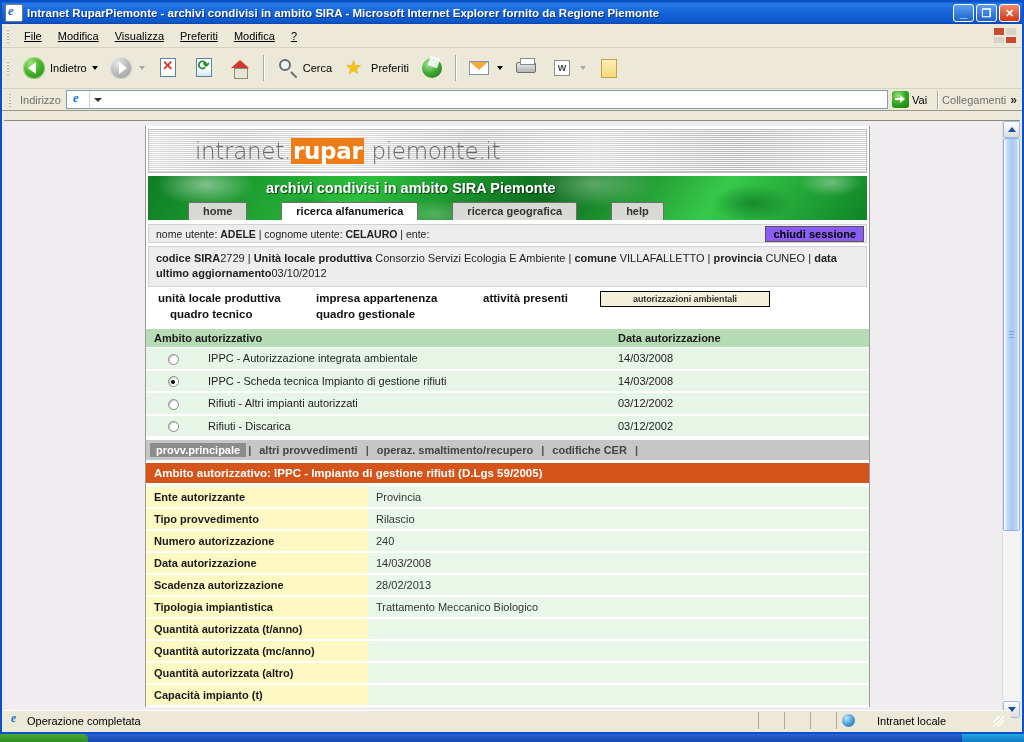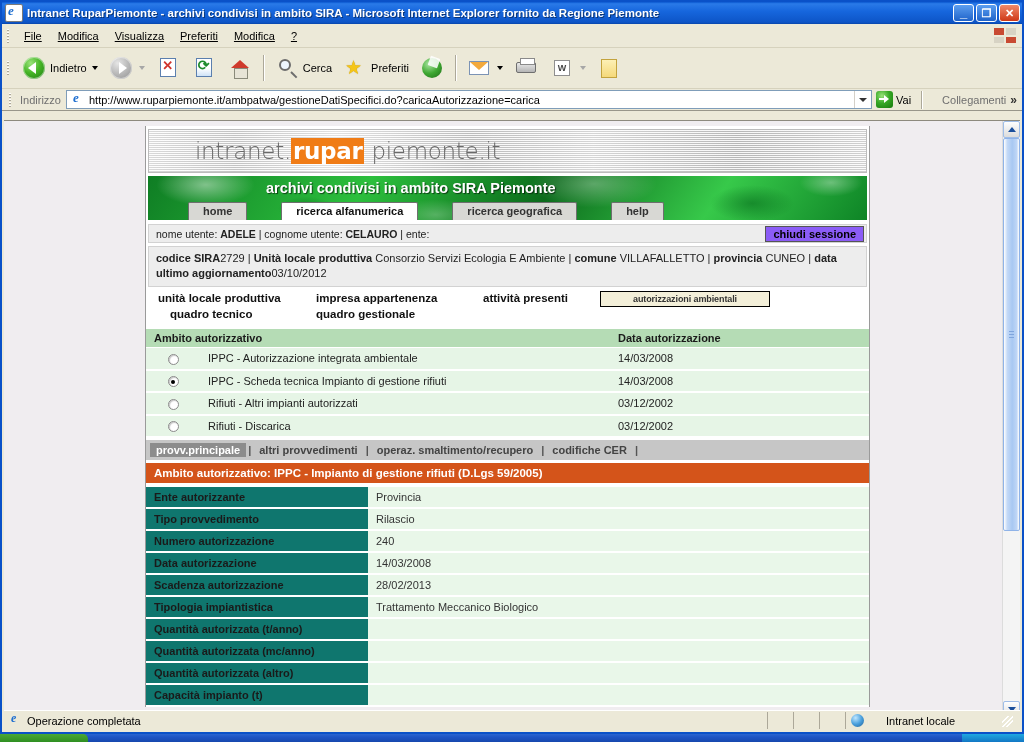--- a/index.html
+++ b/index.html
@@ -217,21 +217,21 @@
   }
   .go-ic:after{
     content:"";position:absolute;left:3px;top:7px;width:8px;height:2px;background:#fff;
   }
   .go-ic:before{
     content:"";position:absolute;left:8px;top:4px;width:0;height:0;
     border-top:4px solid transparent;border-bottom:4px solid transparent;
     border-left:5px solid #fff;
   }
   .links-sep{width:1px;height:18px;background:#aca899;margin:0 4px;box-shadow:1px 0 0 #fff;}
-  .links-lbl{font-size:11px;color:#6f6f6f;padding-right:4px;margin-left:16px;}
+  .links-lbl{font-size:11px;color:#6f6f6f;padding-right:4px;}
   .chevrons{font-size:12px;color:#333;font-weight:bold;padding-right:3px;}
 
   
   .canvas{
     position:absolute;left:2px;right:2px;top:118px;height:597px;
     background:#f0edf0;
     border-top:1px solid #8d8a7e;
     overflow:hidden;
   }
   .pageclip{
@@ -369,21 +369,21 @@
   
   .obanner{
     background:#d4541a;color:#fff;font-weight:bold;font-size:11.5px;
     padding:4px 8px;margin-top:3px;
   }
 
   
   .det{width:100%;border-collapse:separate;border-spacing:0 2px;margin-top:2px;}
   .det td{font-size:11px;vertical-align:middle;}
   .det td.k{
-    background:#0f766e;color:#1a1a1a;font-weight:bold;
+    background:#fef9c3;color:#1a1a1a;font-weight:bold;
     width:206px;padding:4px 8px;
   }
   .det td.v{
     background:#e9f7e9;color:#333;padding:4px 8px;
   }
 
   
   .vscroll{
     position:absolute;right:0;top:0;width:17px;bottom:0;
     background:#f0f0f0;border-left:1px solid #dcdcdc;
@@ -405,21 +405,21 @@
     background:linear-gradient(to right,#ffffff 0%,#c3d9f7 22%,#a8c8f2 55%,#bfd6f6 85%,#ffffff 100%);
     border:1px solid #8fb3e8;box-sizing:border-box;border-radius:2px;
   }
   .vs-thumb:after{
     content:"";position:absolute;left:5px;top:50%;margin-top:-4px;width:5px;height:8px;
     background:repeating-linear-gradient(to bottom,#7fa5dd 0 1px,transparent 1px 3px);
   }
 
   
   .statusbar{
-    position:absolute;left:2px;right:2px;bottom:2px;height:19px;
+    position:absolute;left:2px;right:11px;bottom:2px;height:19px;
     background:#ece9d8;border-top:1px solid #fff;
     display:flex;align-items:center;font-size:11px;color:#000;
   }
   .sb-cell{
     height:17px;display:flex;align-items:center;gap:4px;
     border-left:1px solid #aca899;padding:0 5px;box-sizing:border-box;
   }
   .sb-cell:first-child{border-left:none;}
   .sb-main{flex:1;}
   .sb-ie{width:14px;height:14px;position:relative;flex:0 0 14px;}
@@ -579,21 +579,20 @@
           <span class="notepad"></span>
         </span>
     </div>
   </div>
 
   <div class="addrbar">
     <div class="grip"></div>
     <div class="addr-label">Indirizzo</div>
     <div class="addr-input">
       <span class="addr-ie"></span>
-      <span class="addr-url">http://www.ruparpiemonte.it/ambpatwa/gestioneDatiSpecifici.do?caricaAutorizzazione=carica</span>
       <span class="addr-drop">
           <span class="chev"></span>
         </span>
     </div>
     <div class="go-btn">
       <span class="go-ic"></span>
       <span class="lbl" style="font-size:11px">Vai</span>
     </div>
     <div class="links-sep"></div>
     <div class="links-lbl">Collegamenti</div>

